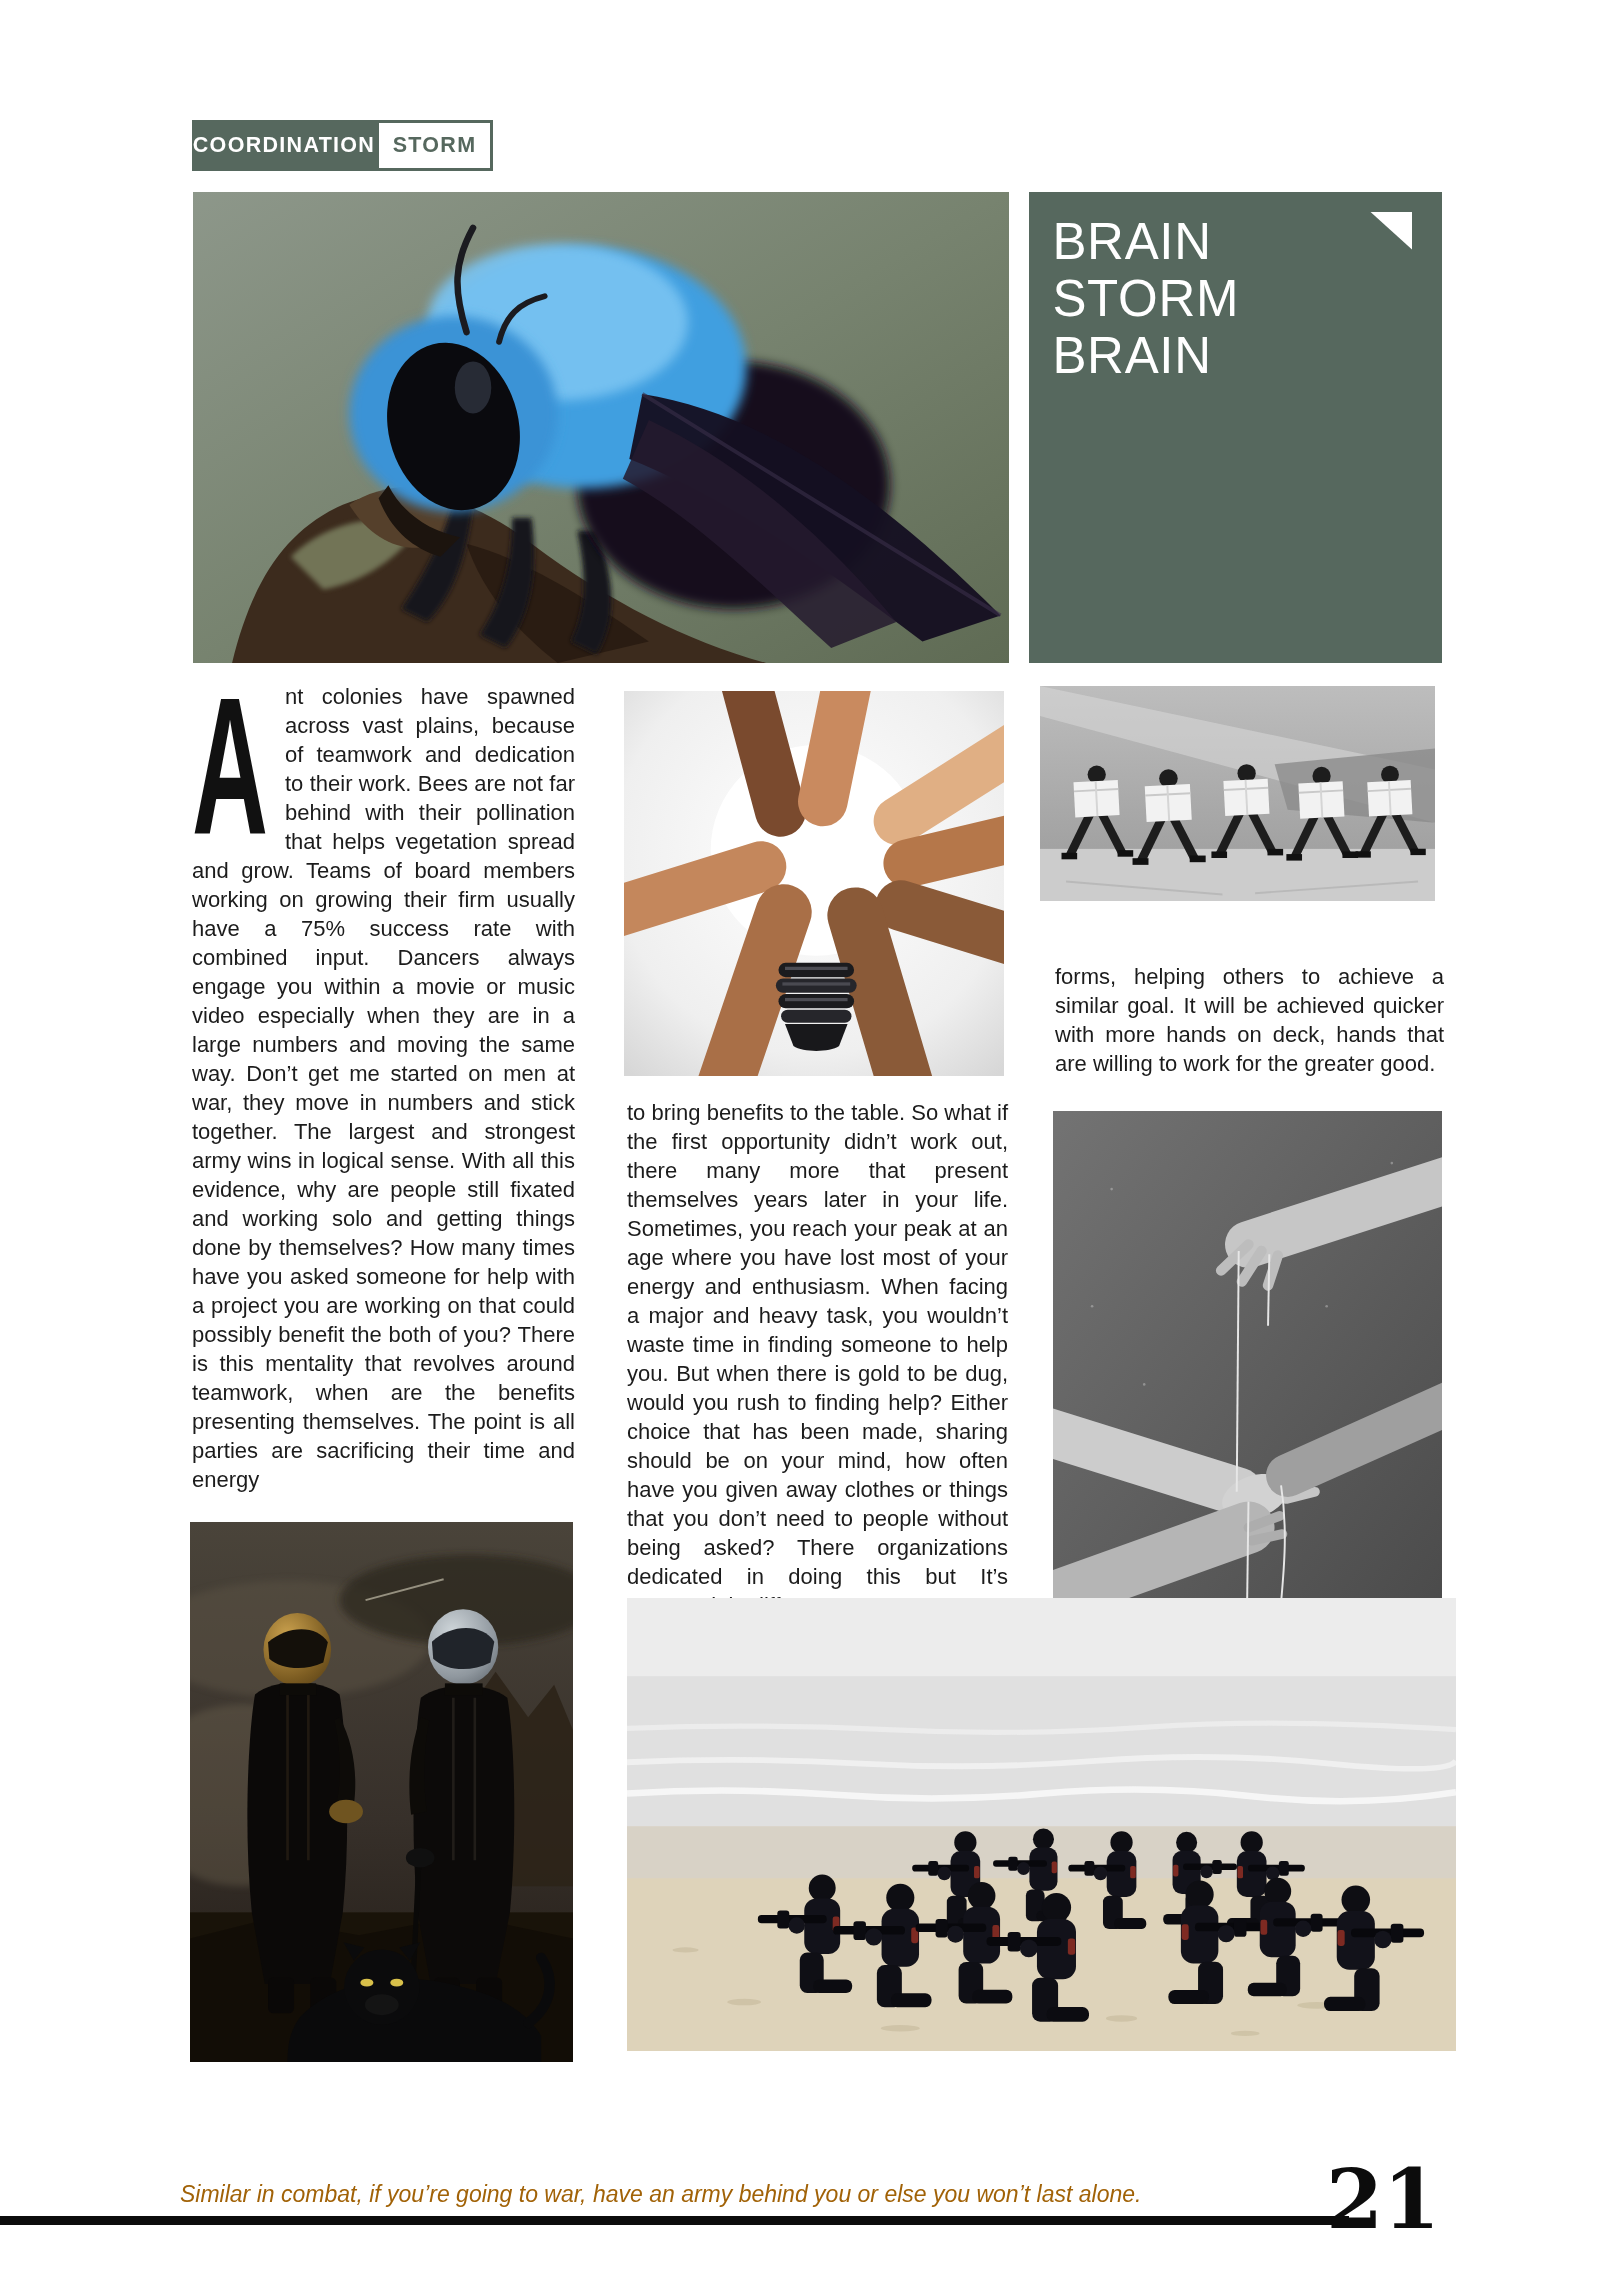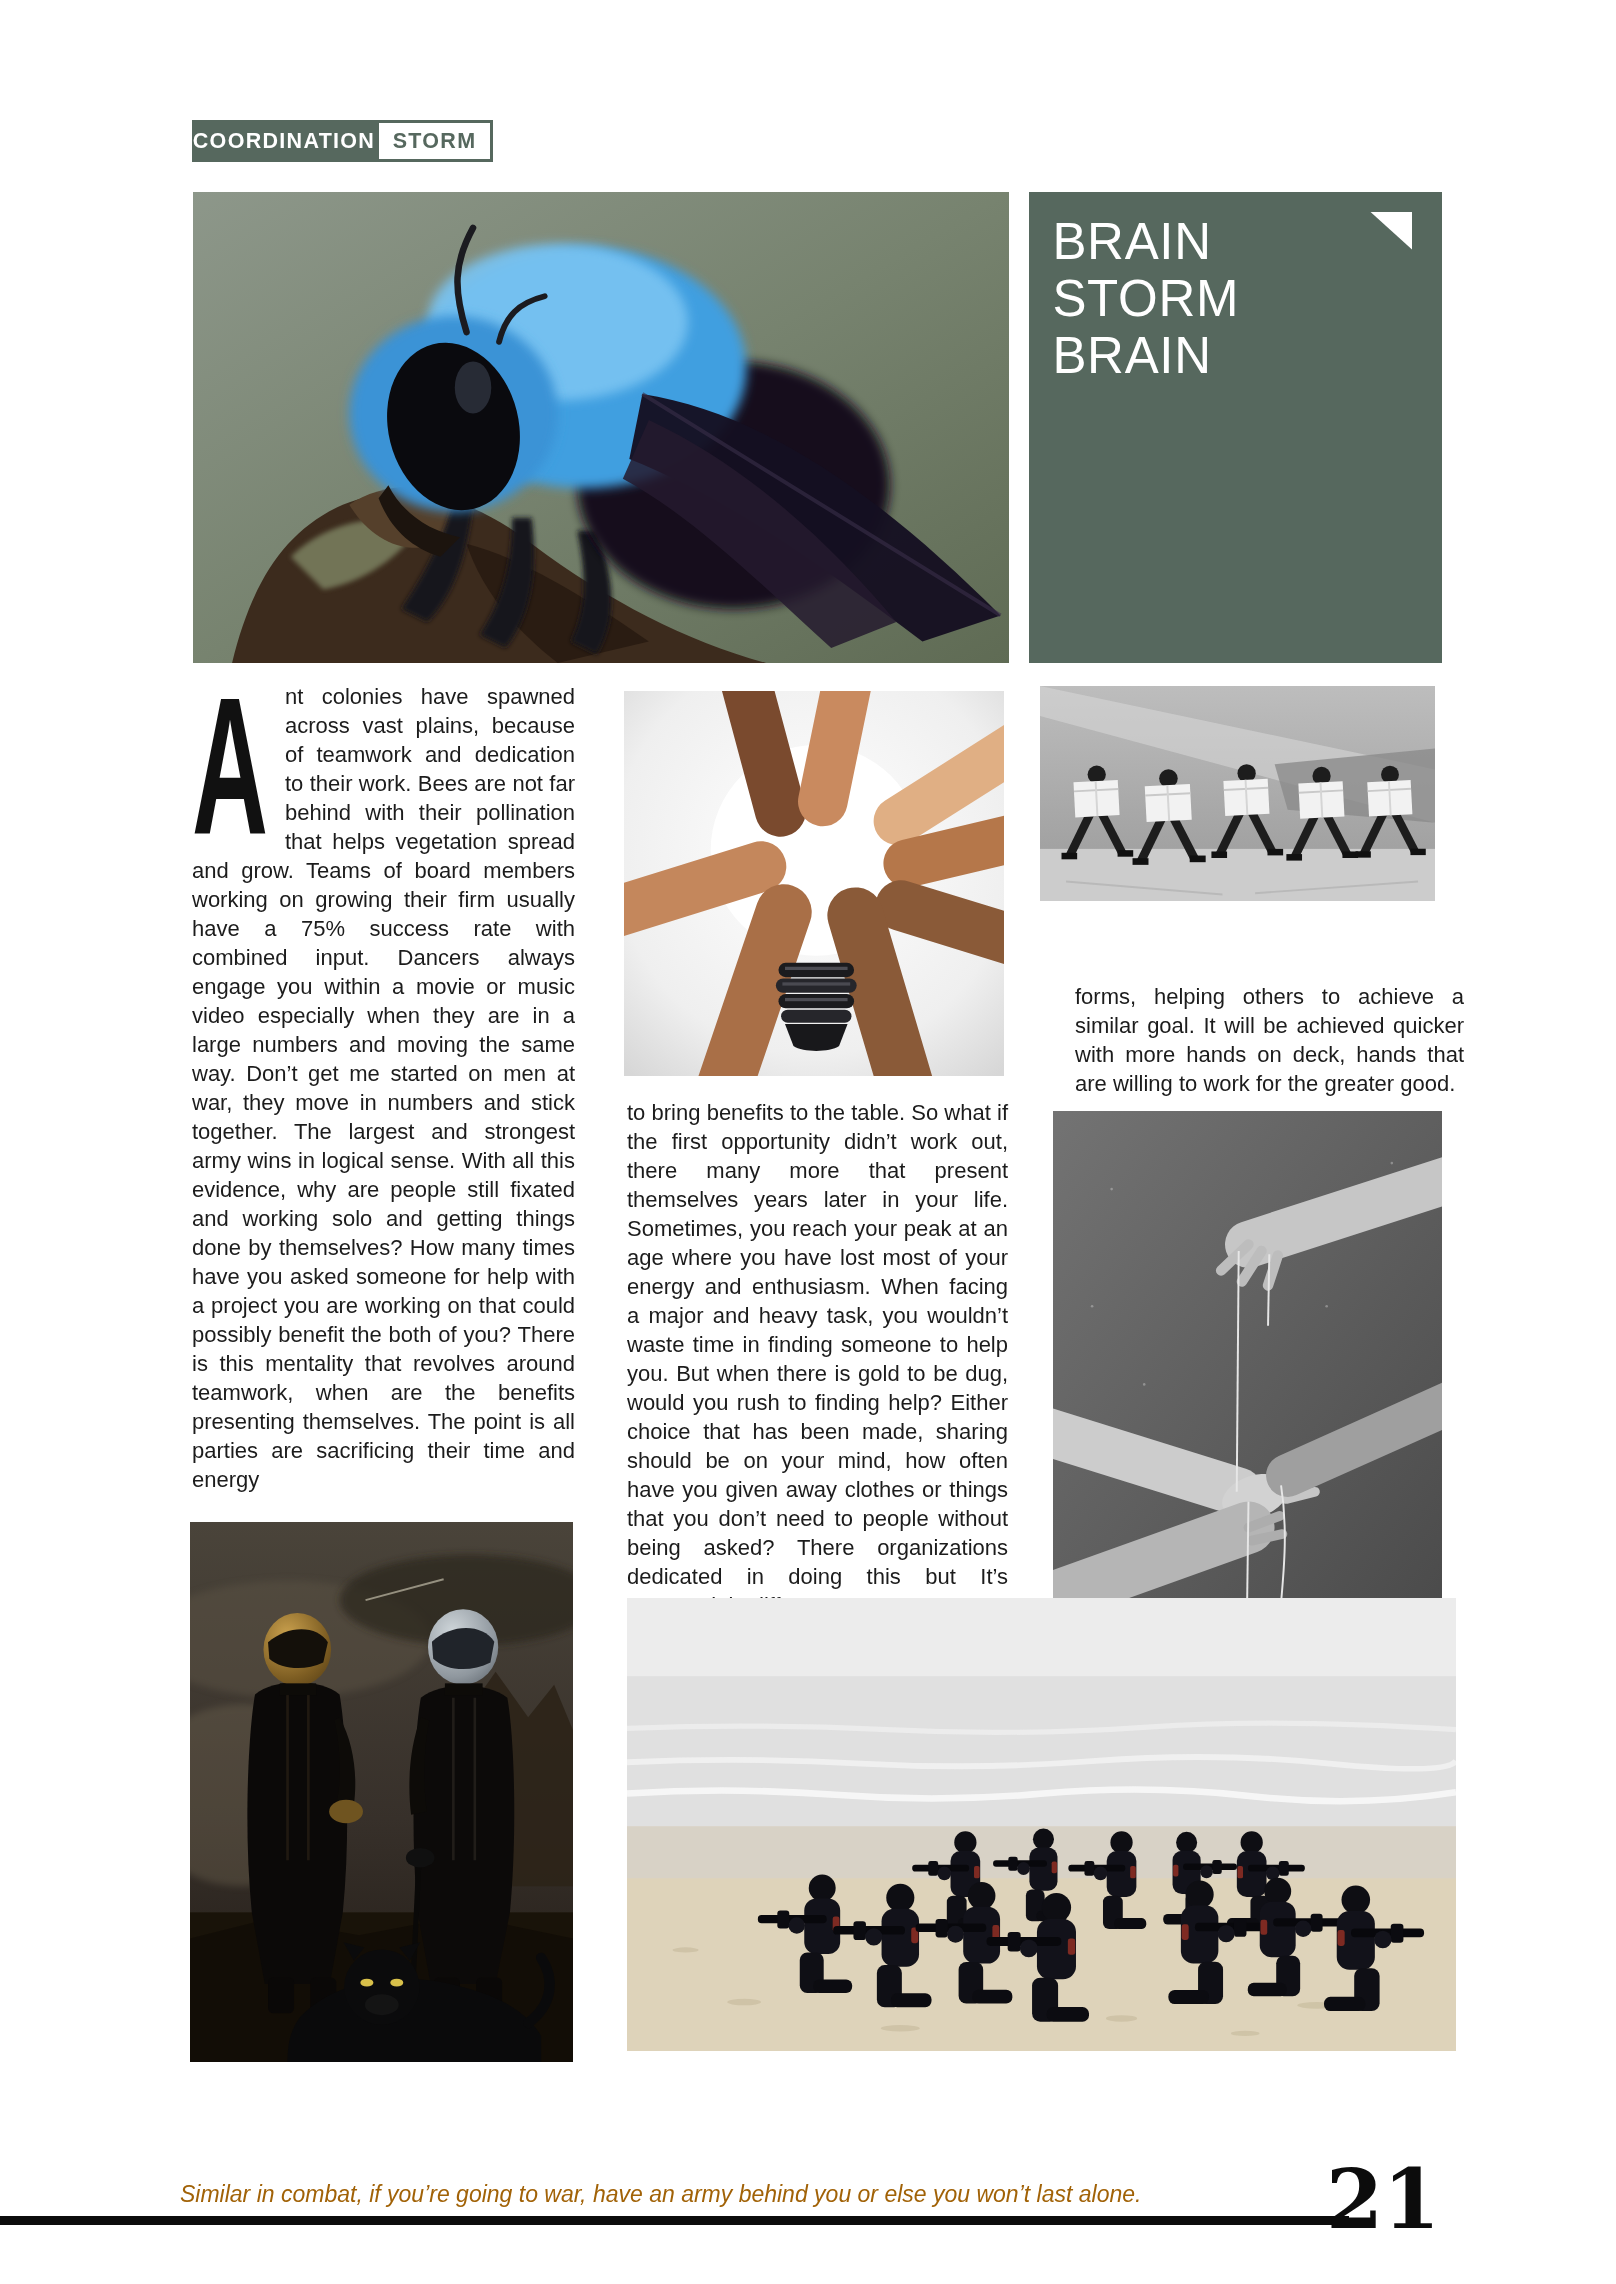--- a/index.html
+++ b/index.html
@@ -4,40 +4,40 @@
 <style>
   :root{ --green:#56685e; }
   html,body{margin:0;padding:0;background:#ffffff;}
   #page{position:relative;width:1617px;height:2284px;background:#ffffff;
         font-family:"Liberation Sans",sans-serif;color:#1c1c1c;overflow:hidden;}
   .abs{position:absolute;}
   .photo{position:absolute;overflow:hidden;}
   .photo svg{display:block;width:100%;height:100%;}
 
   
-  #header-tag{left:192px;top:120px;width:301px;height:42px;display:flex;}
+  #header-tag{left:192px;top:120px;width:301px;height:51px;display:flex;}
   .tag-left{background:var(--green);color:#ffffff;width:184px;display:flex;align-items:center;
             justify-content:center;font-weight:700;font-size:21.5px;letter-spacing:1.3px;}
   .tag-right{flex:1;background:#ffffff;border:3.3px solid var(--green);color:var(--green);
              display:flex;align-items:center;justify-content:center;font-weight:700;
              font-size:21.5px;letter-spacing:1.3px;box-sizing:border-box;}
 
   
   #feature-box{left:1029px;top:192px;width:413px;height:471px;background:var(--green);
                box-sizing:border-box;padding:21px 23.4px;color:#ffffff;}
   #corner-tri{position:absolute;top:19.5px;right:30px;width:42px;height:38px;background:#ffffff;
               clip-path:polygon(0 0,100% 0,100% 100%);}
   .fb-title{font-size:51px;font-weight:400;line-height:57px;letter-spacing:0.7px;color:#ffffff;}
   .fb-body{margin-top:19.5px;width:292px;font-size:22.5px;line-height:27px;color:#eef1ec;}
 
   
   .coltext{position:absolute;font-size:22px;line-height:29px;text-align:justify;color:#1c1c1c;}
   #col1{left:192px;top:682px;width:383px;height:840px;}
   #col2{left:627px;top:1098px;width:381px;}
-  #col3{left:1055px;top:982px;width:389px;margin-left:20px;}
+  #col3{left:1055px;top:962px;width:389px;}
   .dropcap{float:left;width:76px;height:163px;margin:2.6px 17px 0 0;position:relative;}
   .dropcap span{position:absolute;top:-17px;left:0;font-size:195px;line-height:1;font-weight:700;
                 transform:scaleX(0.54);transform-origin:left top;color:#111;}
 
   
   #bee-photo{left:193px;top:192px;width:816px;height:471px;}
   #bulb-photo{left:624px;top:691px;width:380px;height:385px;}
   #news-photo{left:1040px;top:686px;width:395px;height:215px;}
   #strings-photo{left:1053px;top:1111px;width:389px;height:496px;}
   #duo-photo{left:190px;top:1522px;width:383px;height:540px;}

